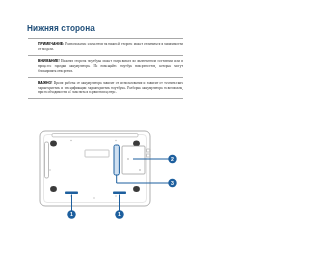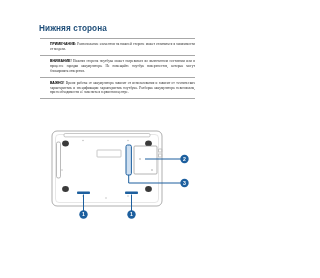--- a/index.html
+++ b/index.html
@@ -7,21 +7,20 @@
     padding: 0;
     background: #ffffff;
   }
   .page {
     position: relative;
     width: 200px;
     height: 226px;
     background: #ffffff;
     font-family: "Liberation Serif", serif;
     overflow: hidden;
-    margin-left: 12px;
   }
 
   
   .page-title {
     position: absolute;
     left: 27px;
     top: 24px;
     font-family: "Liberation Sans", sans-serif;
     font-weight: bold;
     font-size: 8.2px;

